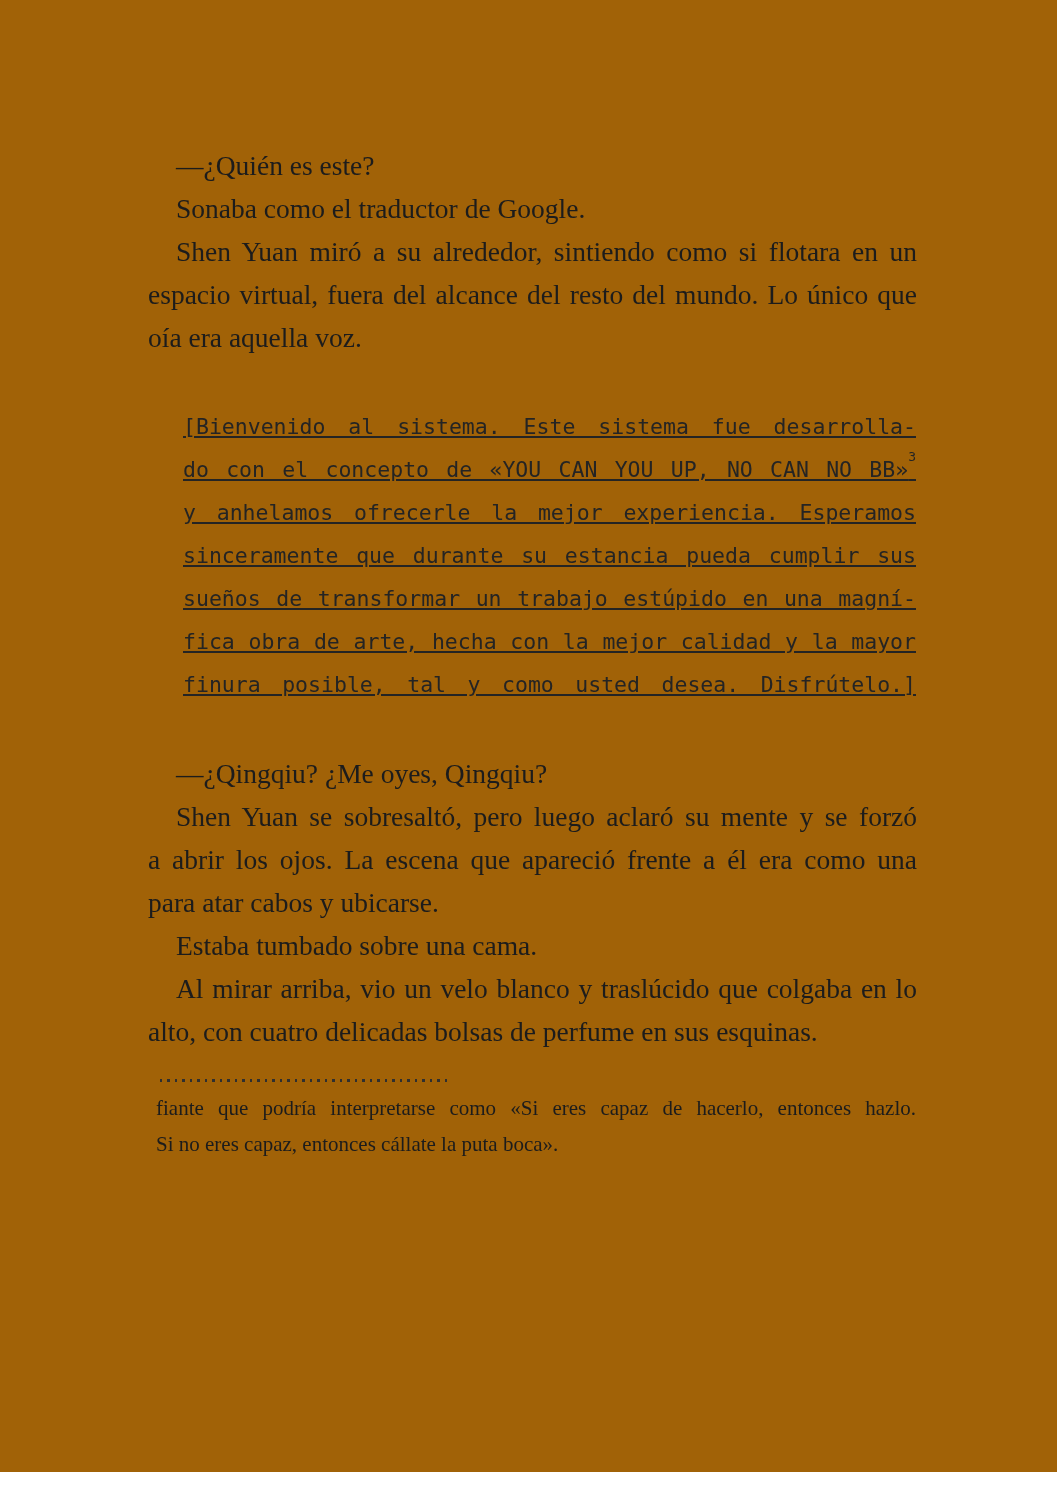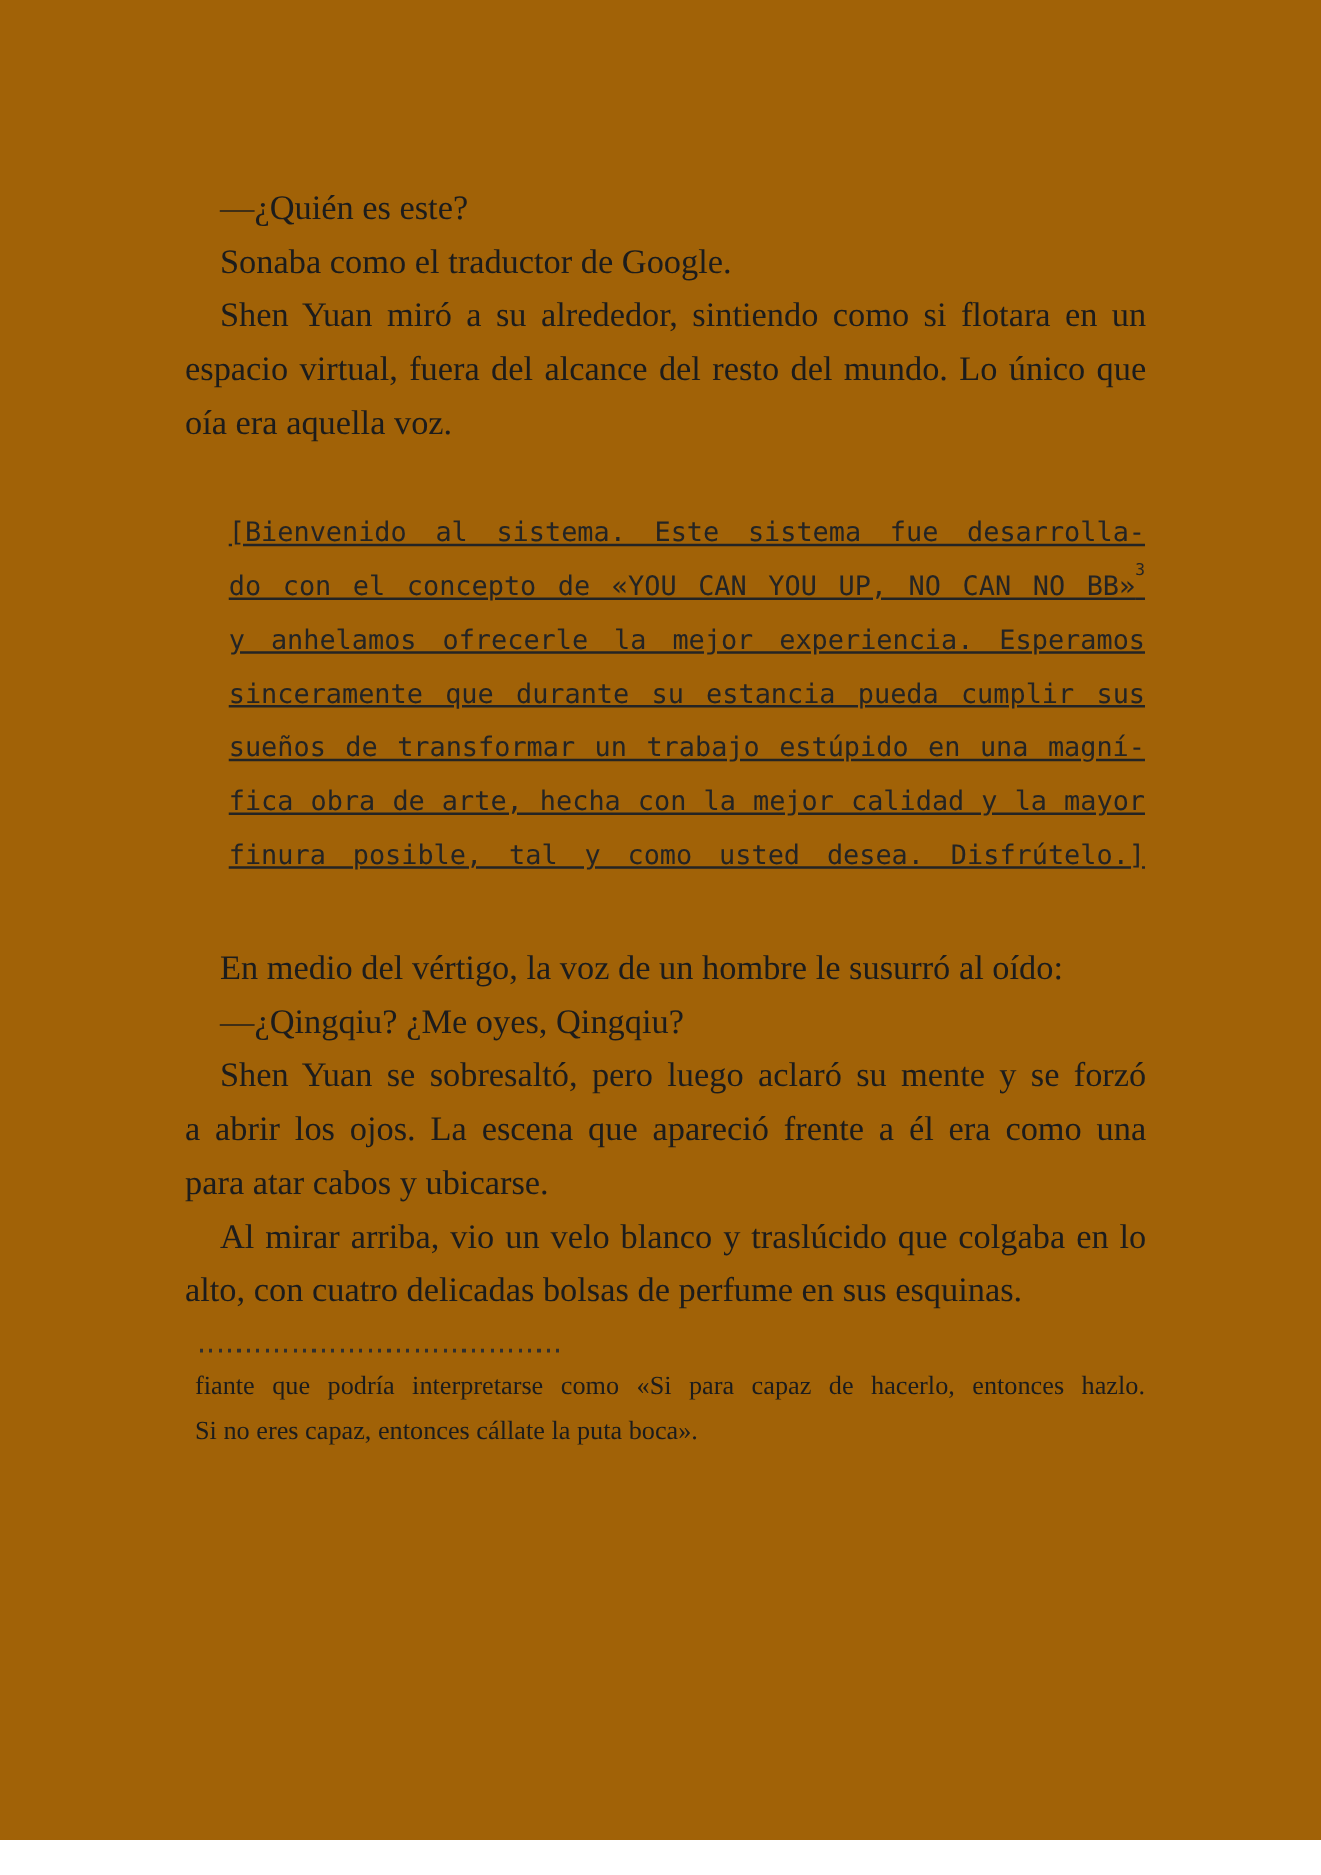--- a/index.html
+++ b/index.html
@@ -91,41 +91,41 @@
     <div class="sysblock">
       <div class="mline j">[Bienvenido al sistema. Este sistema fue desarrolla-</div>
       <div class="mline j"><span>do con el concepto de «YOU CAN YOU UP, NO CAN NO BB»</span><sup>3</sup></div>
       <div class="mline j">y anhelamos ofrecerle la mejor experiencia. Esperamos</div>
       <div class="mline j">sinceramente que durante su estancia pueda cumplir sus</div>
       <div class="mline j">sueños de transformar un trabajo estúpido en una magní-</div>
       <div class="mline j">fica obra de arte, hecha con la mejor calidad y la mayor</div>
       <div class="mline j">finura posible, tal y como usted desea. Disfrútelo.]</div>
     </div>
 
-    <div class="para">
-      <div class="line ind">En medio del vértigo, la voz de un hombre le susurró al oído:</div>
-    </div>
 
     <div class="para">
       <div class="line ind">—¿Qingqiu? ¿Me oyes, Qingqiu?</div>
     </div>
 
     <div class="para">
       <div class="line ind j">Shen Yuan se sobresaltó, pero luego aclaró su mente y se forzó</div>
       <div class="line j">a abrir los ojos. La escena que apareció frente a él era como una</div>
       <div class="line">para atar cabos y ubicarse.</div>
     </div>
 
+    <div class="para">
+      <div class="line ind">Estaba tumbado sobre una cama.</div>
+    </div>
 
     <div class="para">
       <div class="line ind j">Al mirar arriba, vio un velo blanco y traslúcido que colgaba en lo</div>
       <div class="line">alto, con cuatro delicadas bolsas de perfume en sus esquinas.</div>
     </div>
 
     <div class="fnsep"></div>
 
     <div class="footnote">
-      <div class="fline j">fiante que podría interpretarse como «Si para capaz de hacerlo, entonces hazlo.</div>
+      <div class="fline j">fiante que podría interpretarse como «Si eres capaz de hacerlo, entonces hazlo.</div>
       <div class="fline">Si no eres capaz, entonces cállate la puta boca».</div>
     </div>
 
   </div>
 </div>
 
 </body></html>

